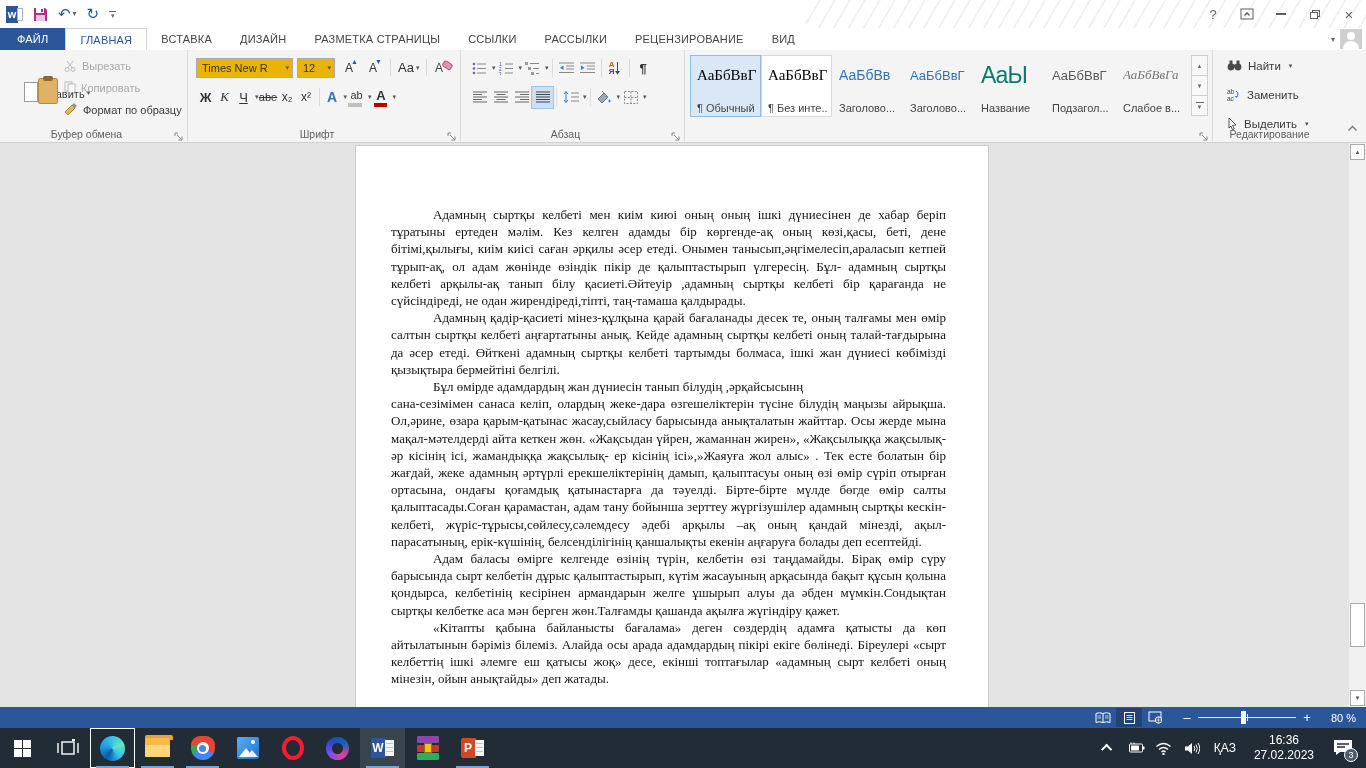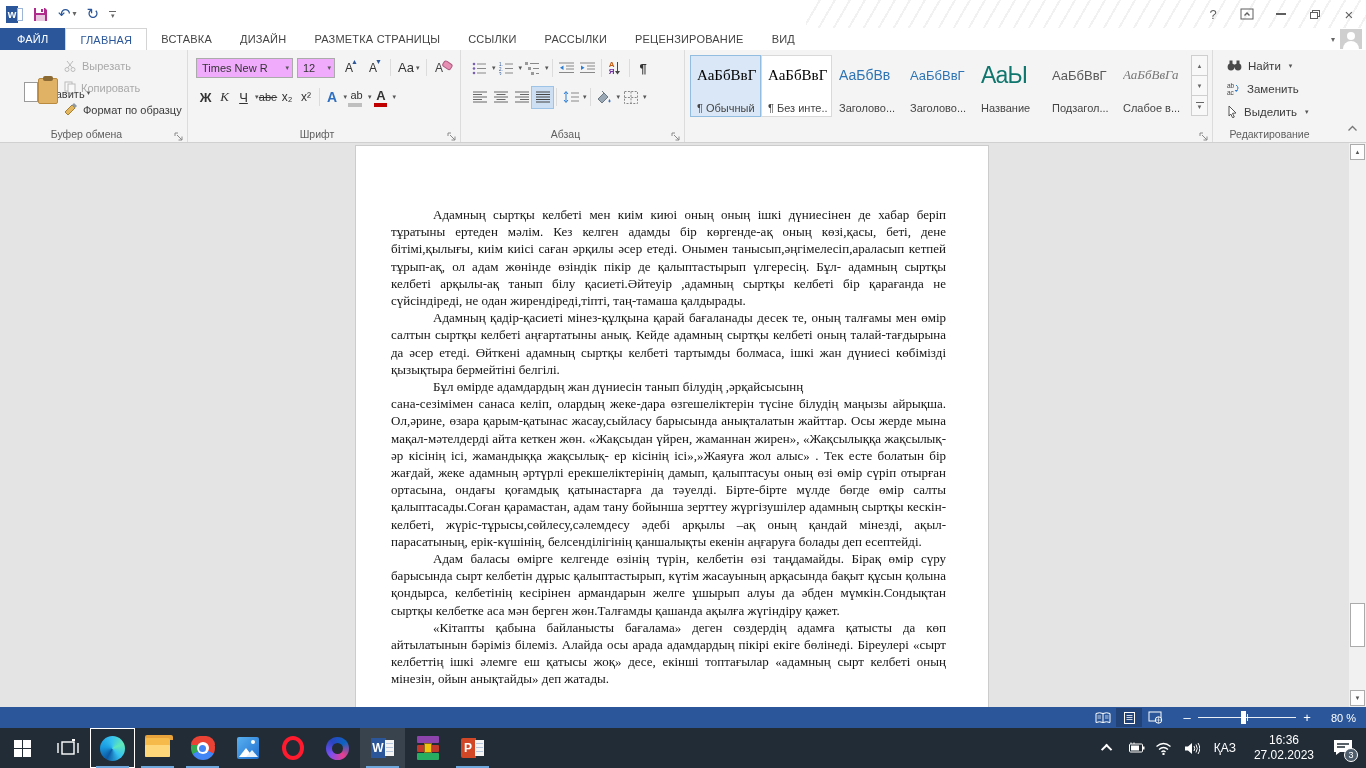--- a/index.html
+++ b/index.html
@@ -63,21 +63,21 @@
   .paste-big .lbl { font-size:11px; color:#3b3b3b; margin-top:5px; }
   .paste-big .caret { margin-top:3px; }
   .clip-small { position:absolute; left:64px; top:7px; display:flex; flex-direction:column; gap:5px; }
   .clip-item { display:flex; align-items:center; gap:5px; font-size:11px; color:#3b3b3b; height:17px; }
   .clip-item.dis { color:#a9a9a9; }
   .clip-item.dis svg { opacity:.45; }
 
   
   .grp-font { width:273px; }
   .font-row1 { position:absolute; left:8px; top:7px; display:flex; align-items:center; gap:4px; }
-  .combo { background:#f0abfc; border:1px solid #ababab; height:20px; display:flex; align-items:center; justify-content:space-between; padding:0 3px 0 5px; font-size:11px; color:#333; }
+  .combo { background:#eab308; border:1px solid #ababab; height:20px; display:flex; align-items:center; justify-content:space-between; padding:0 3px 0 5px; font-size:11px; color:#333; }
   .combo-font { width:97px; }
   .combo-size { width:38px; }
   .sizebtn { font-size:12px; color:#333; position:relative; width:20px; height:20px; }
   .sizebtn .tick { position:absolute; top:0; right:1px; font-size:7px; color:#2b579a; }
   .font-row2 { position:absolute; left:8px; top:36px; display:flex; align-items:center; height:22px; }
   .fbtn { min-width:19px; height:21px; display:inline-flex; align-items:center; justify-content:center; font-size:13px; color:#333; }
   .fbold { font-weight:bold; }
   .fital { font-style:italic; font-family:"Liberation Serif",serif; }
   .fund { text-decoration:underline; }
   .fstrike { text-decoration:line-through; font-size:11px; }
@@ -113,21 +113,21 @@
   .pv-h2 { font-size:13px; color:#2e74b5; }
   .pv-title { font-size:23px; color:#0f766e; letter-spacing:-1px; }
   .pv-sub { font-size:13px; color:#595959; }
   .pv-subtle { font-family:"Liberation Serif",serif; font-style:italic; font-size:13px; color:#767676; }
   .styles-scroll { position:absolute; right:4px; top:6px; width:17px; height:60px; display:flex; flex-direction:column; }
   .sbtn { flex:1; border:1px solid #cfcfcf; background:#f8f8f8; display:flex; flex-direction:column; align-items:center; justify-content:center; font-size:6px; color:#666; margin-top:-1px; }
   .sbtn .bar { width:8px; height:1px; background:#666; margin-bottom:1px; }
 
   
   .grp-editing { flex:1; border-right:none; }
-  .edit-col { position:absolute; left:14px; top:7px; display:flex; flex-direction:column; gap:6px; }
+  .edit-col { position:absolute; left:14px; top:7px; display:flex; flex-direction:column; gap:12px; }
   .edit-item { display:flex; align-items:center; gap:6px; font-size:11.5px; color:#3b3b3b; height:17px; }
 
   
   .docarea { position:absolute; left:0; top:143px; width:1366px; height:564px; background:#e4e4e4; overflow:hidden; }
   .page { position:absolute; left:355px; top:2px; width:634px; height:600px; background:#fff; border:1px solid #cccccc; }
   .pagetext { padding:60px 42px 0 35px; font-family:"Liberation Serif","DejaVu Serif",serif; font-size:13px; line-height:17.2px; color:#141414; text-align:justify; }
   .pagetext p.ind { text-indent:42px; }
   .vscroll { position:absolute; right:0; top:0; width:17px; height:564px; background:#f1f1f1; }
   .vbtn { position:absolute; left:1px; width:15px; height:16px; background:#fdfdfd; border:1px solid #ababab; display:flex; align-items:center; justify-content:center; font-size:6px; color:#555; }
   .vbtn.up { top:1px; } .vbtn.down { bottom:1px; }

